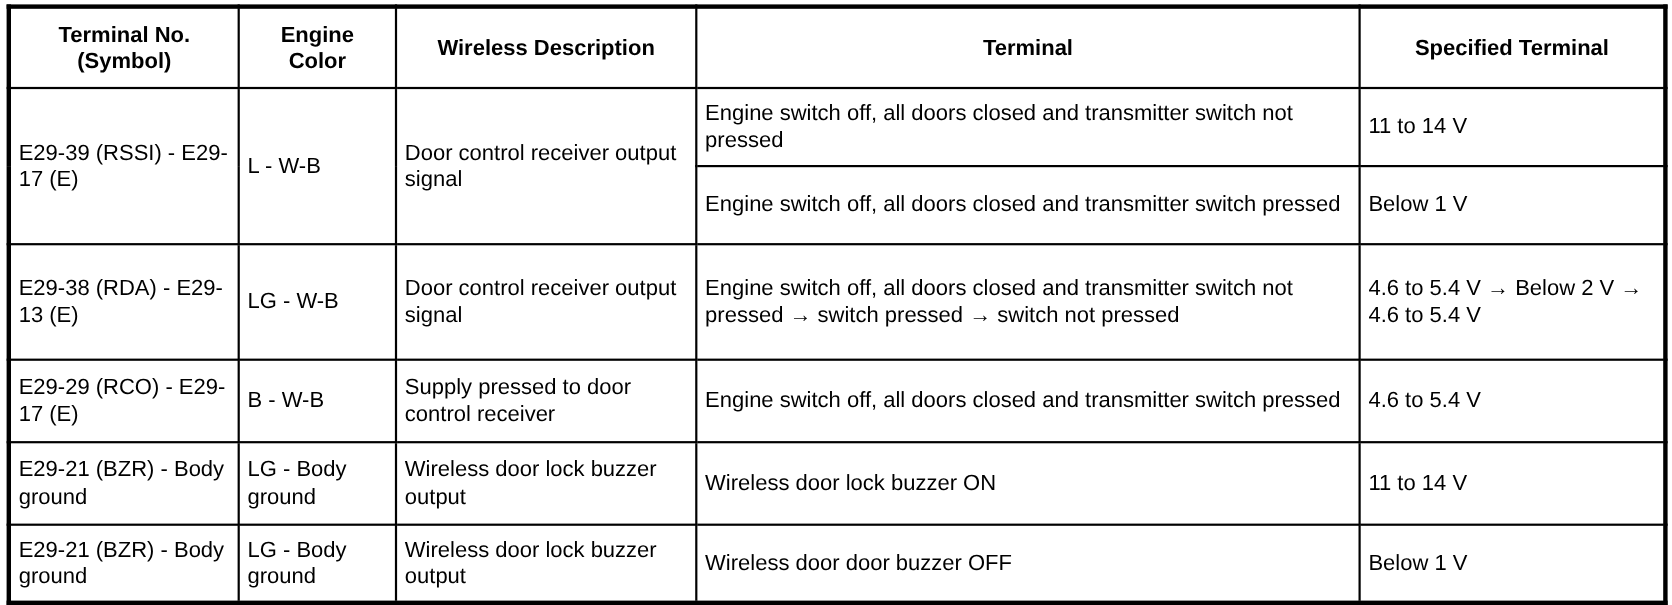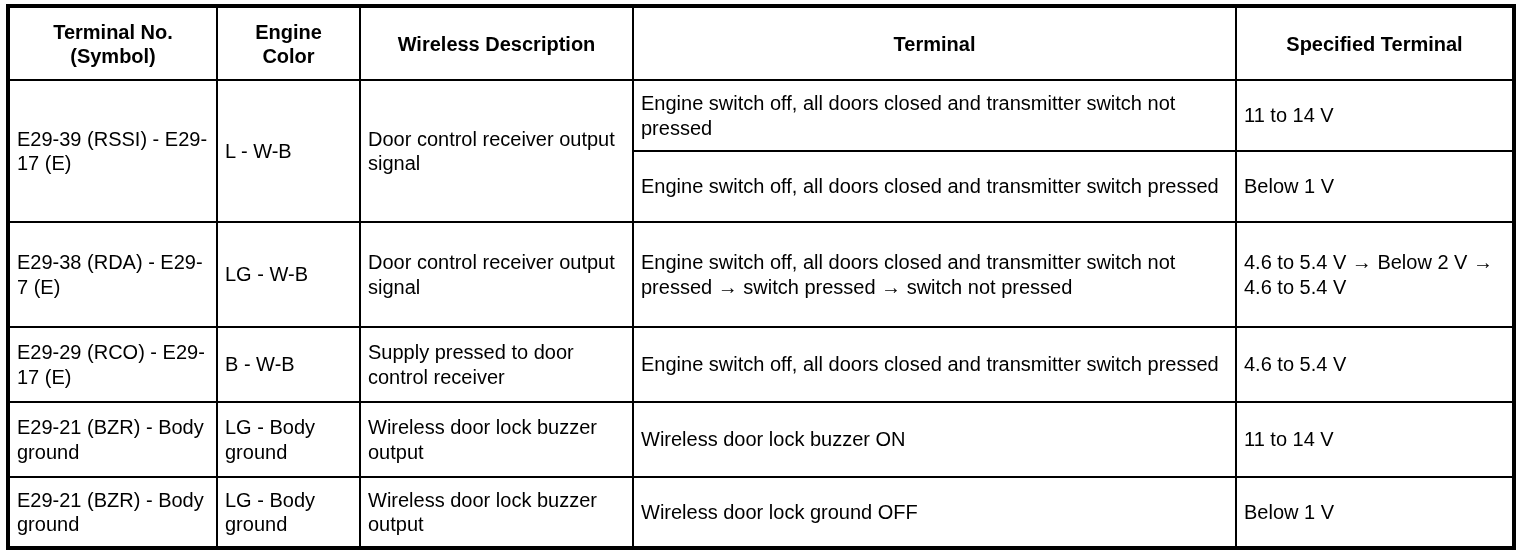--- a/index.html
+++ b/index.html
@@ -94,21 +94,21 @@
         <td rowspan="2" class="wrap-top">Door control receiver output signal</td>
         <td class="wrap-top">Engine switch off, all doors closed and transmitter switch not pressed</td>
         <td class="wrap-top">11 to 14 V</td>
       </tr>
       <tr style="height:71px;">
         <td class="wrap-top">Engine switch off, all doors closed and transmitter switch pressed</td>
         <td class="wrap-top">Below 1 V</td>
       </tr>
 
       <tr style="height:105px;">
-        <td class="wrap-top">E29-38 (RDA) - E29-7 (E)</td>
+        <td class="wrap-top">E29-38 (RDA) - E29-13 (E)</td>
         <td class="wrap-top">LG - W-B</td>
         <td class="wrap-top">Door control receiver output signal</td>
         <td class="wrap-top">Engine switch off, all doors closed and transmitter switch not pressed → switch pressed → switch not pressed</td>
         <td class="wrap-top">4.6 to 5.4 V → Below 2 V → 4.6 to 5.4 V</td>
       </tr>
 
       <tr style="height:75px;">
         <td class="wrap-top">E29-29 (RCO) - E29-17 (E)</td>
         <td class="wrap-top">B - W-B</td>
         <td class="wrap-top">Supply pressed to door control receiver</td>
@@ -121,18 +121,18 @@
         <td class="wrap-top">LG - Body ground</td>
         <td class="wrap-top">Wireless door lock buzzer output</td>
         <td class="wrap-top">Wireless door lock buzzer ON</td>
         <td class="wrap-top">11 to 14 V</td>
       </tr>
 
       <tr style="height:71px;">
         <td class="wrap-top">E29-21 (BZR) - Body ground</td>
         <td class="wrap-top">LG - Body ground</td>
         <td class="wrap-top">Wireless door lock buzzer output</td>
-        <td class="wrap-top">Wireless door lock ground OFF</td>
+        <td class="wrap-top">Wireless door door buzzer OFF</td>
         <td class="wrap-top">Below 1 V</td>
       </tr>
     </tbody>
   </table>
 </div>
 
 </body></html>

